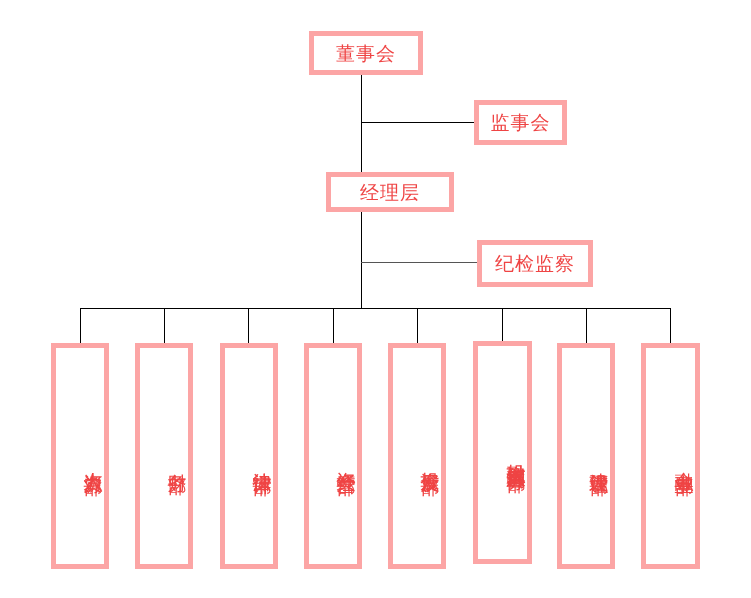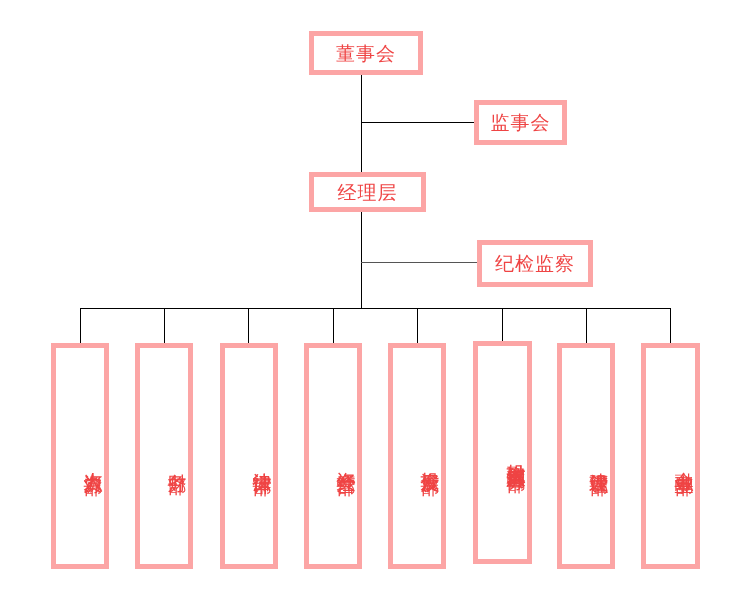--- a/index.html
+++ b/index.html
@@ -76,21 +76,21 @@
   <div class="line line-v" style="left:333px; top:308px; height:35px;"></div>
   <div class="line line-v" style="left:417px; top:308px; height:35px;"></div>
   <div class="line line-v" style="left:502px; top:308px; height:33px;"></div>
   <div class="line line-v" style="left:586px; top:308px; height:35px;"></div>
   <div class="line line-v" style="left:670px; top:308px; height:35px;"></div>
 
   <div class="node node-h" style="left:309px; top:31px; width:114px; height:44px;">董事会</div>
 
   <div class="node node-h" style="left:474px; top:100px; width:93px; height:45px;">监事会</div>
 
-  <div class="node node-h" style="left:309px; top:172px; width:117px; height:40px;">经理层</div>
+  <div class="node node-h" style="left:326px; top:172px; width:128px; height:40px;">经理层</div>
 
   <div class="node node-h" style="left:477px; top:240px; width:116px; height:47px;">纪检监察</div>
 
   <div class="node node-v" style="left:51px; top:343px; width:58px; height:226px;">人力资源部</div>
 
   <div class="node node-v" style="left:135px; top:343px; width:58px; height:226px;">财务部</div>
 
   <div class="node node-v" style="left:220px; top:343px; width:58px; height:226px;">法律审计部</div>
 
   <div class="node node-v" style="left:304px; top:343px; width:58px; height:226px;">资产经营部</div>

